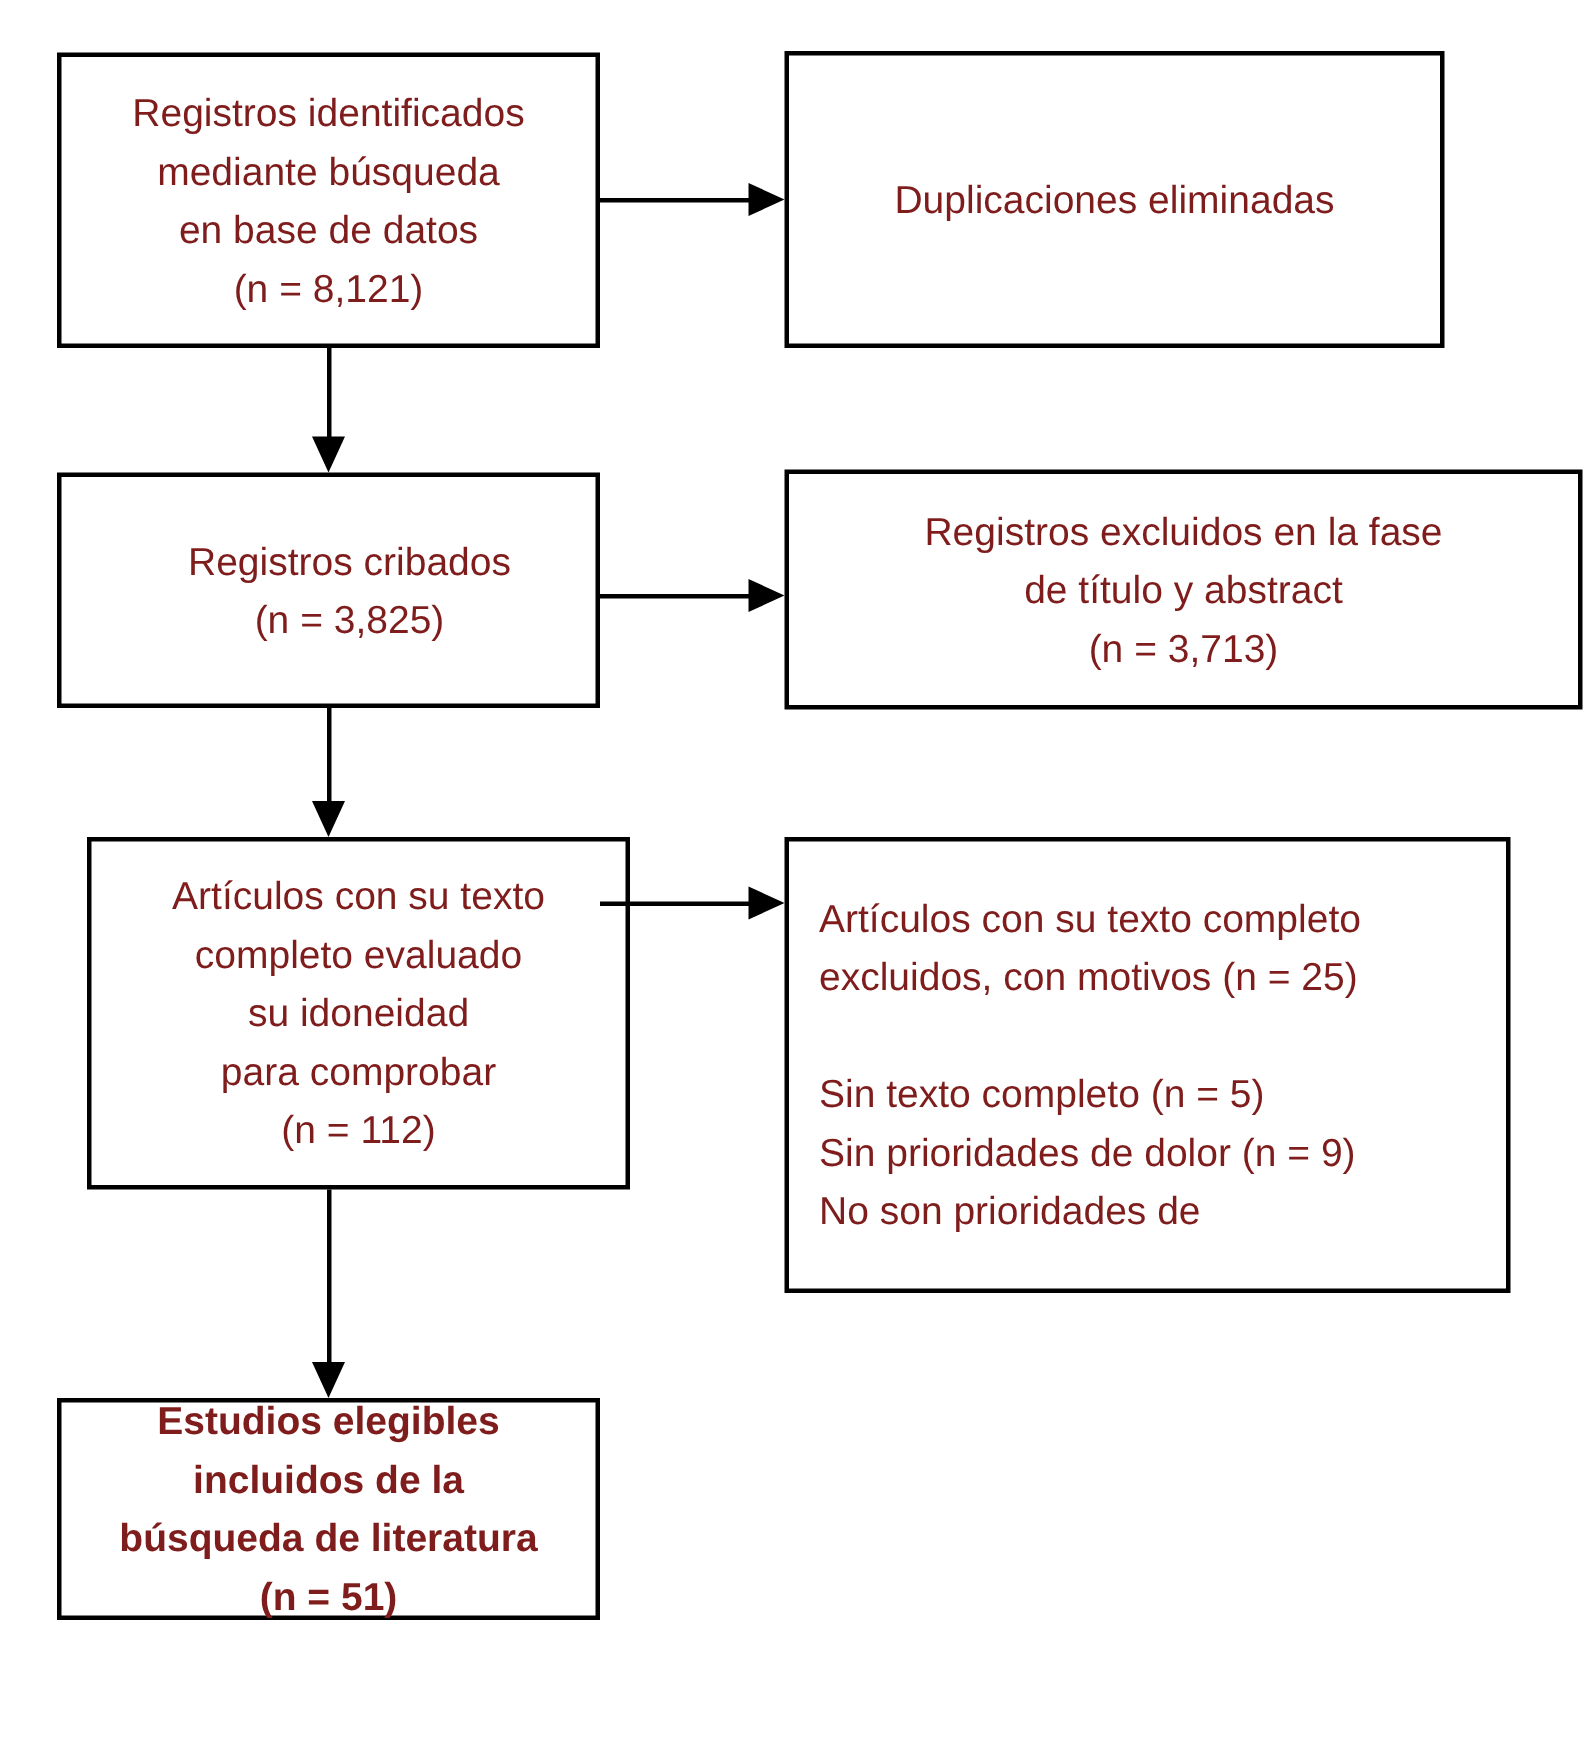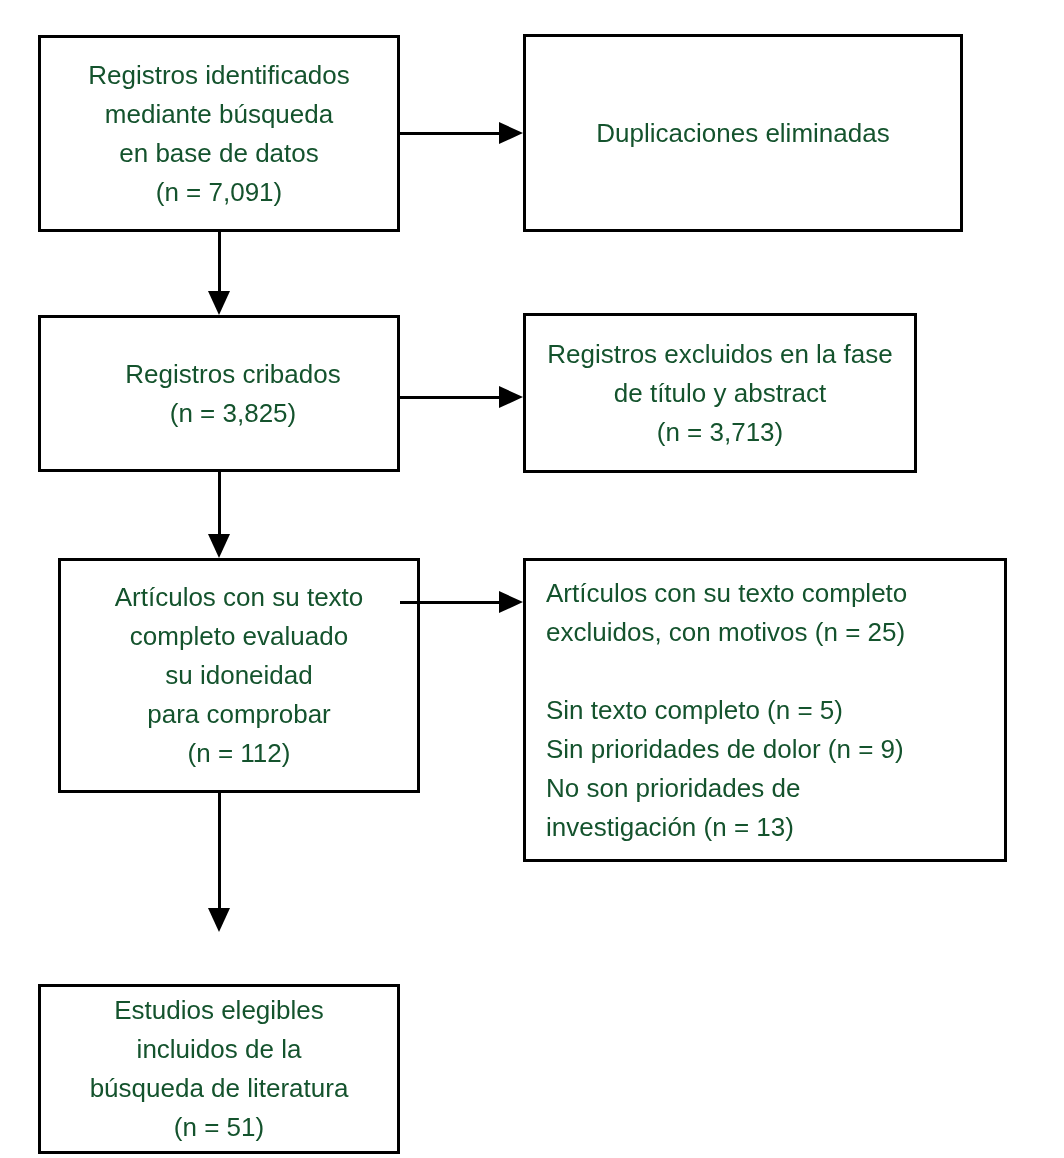--- a/index.html
+++ b/index.html
@@ -6,21 +6,21 @@
     margin: 0;
     padding: 0;
     background: #ffffff;
   }
   .canvas {
     position: relative;
     width: 1064px;
     height: 1158px;
     background: #ffffff;
     font-family: "Liberation Sans", sans-serif;
-    color: #14532d;
+    color: #7f1d1d;
   }
   .box {
     position: absolute;
     box-sizing: border-box;
     border: 3px solid #000000;
     background: #ffffff;
     display: flex;
     flex-direction: column;
     justify-content: center;
     align-items: center;
@@ -61,35 +61,35 @@
     width: 0;
     height: 0;
     border-top: 11px solid transparent;
     border-bottom: 11px solid transparent;
     border-left: 24px solid #000000;
   }
   
   #box-identified   { left: 38px;  top: 35px;  width: 362px; height: 197px; }
   #box-duplicates   { left: 523px; top: 34px;  width: 440px; height: 198px; }
   #box-screened     { left: 38px;  top: 315px; width: 362px; height: 157px; padding-left: 28px; }
-  #box-excluded-ta  { left: 523px; top: 313px; width: 394px; height: 160px; }
+  #box-excluded-ta  { left: 523px; top: 313px; width: 532px; height: 160px; }
   #box-fulltext     { left: 38px;  top: 558px; width: 362px; height: 235px; margin-left: 20px; }
   #box-ft-excluded  { left: 523px; top: 558px; width: 484px; height: 304px; }
-  #box-included     { left: 38px;  top: 984px; width: 362px; height: 170px; }
+  #box-included     { left: 38px;  top: 932px; width: 362px; height: 148px; font-weight: bold; }
 </style>
 </head>
 <body>
 
 <div class="canvas">
 
   <div class="box" id="box-identified">
     <div class="line">Registros identificados</div>
     <div class="line">mediante búsqueda</div>
     <div class="line">en base de datos</div>
-    <div class="line">(n = 7,091)</div>
+    <div class="line">(n = 8,121)</div>
   </div>
 
   <div class="box" id="box-duplicates">
     <div class="line">Duplicaciones eliminadas</div>
   </div>
 
   <div class="box" id="box-screened">
     <div class="line">Registros cribados</div>
     <div class="line">(n = 3,825)</div>
   </div>
@@ -108,21 +108,20 @@
     <div class="line">(n = 112)</div>
   </div>
 
   <div class="box left-align" id="box-ft-excluded">
     <div class="line">Artículos con su texto completo</div>
     <div class="line">excluidos, con motivos (n = 25)</div>
     <div class="line"></div>
     <div class="line">Sin texto completo (n = 5)</div>
     <div class="line">Sin prioridades de dolor (n = 9)</div>
     <div class="line">No son prioridades de</div>
-    <div class="line">investigación (n = 13)</div>
   </div>
 
   <div class="box" id="box-included">
     <div class="line">Estudios elegibles</div>
     <div class="line">incluidos de la</div>
     <div class="line">búsqueda de literatura</div>
     <div class="line">(n = 51)</div>
   </div>
 
   <div class="vline" style="left:218px; top:232px; height:60px;"></div>

